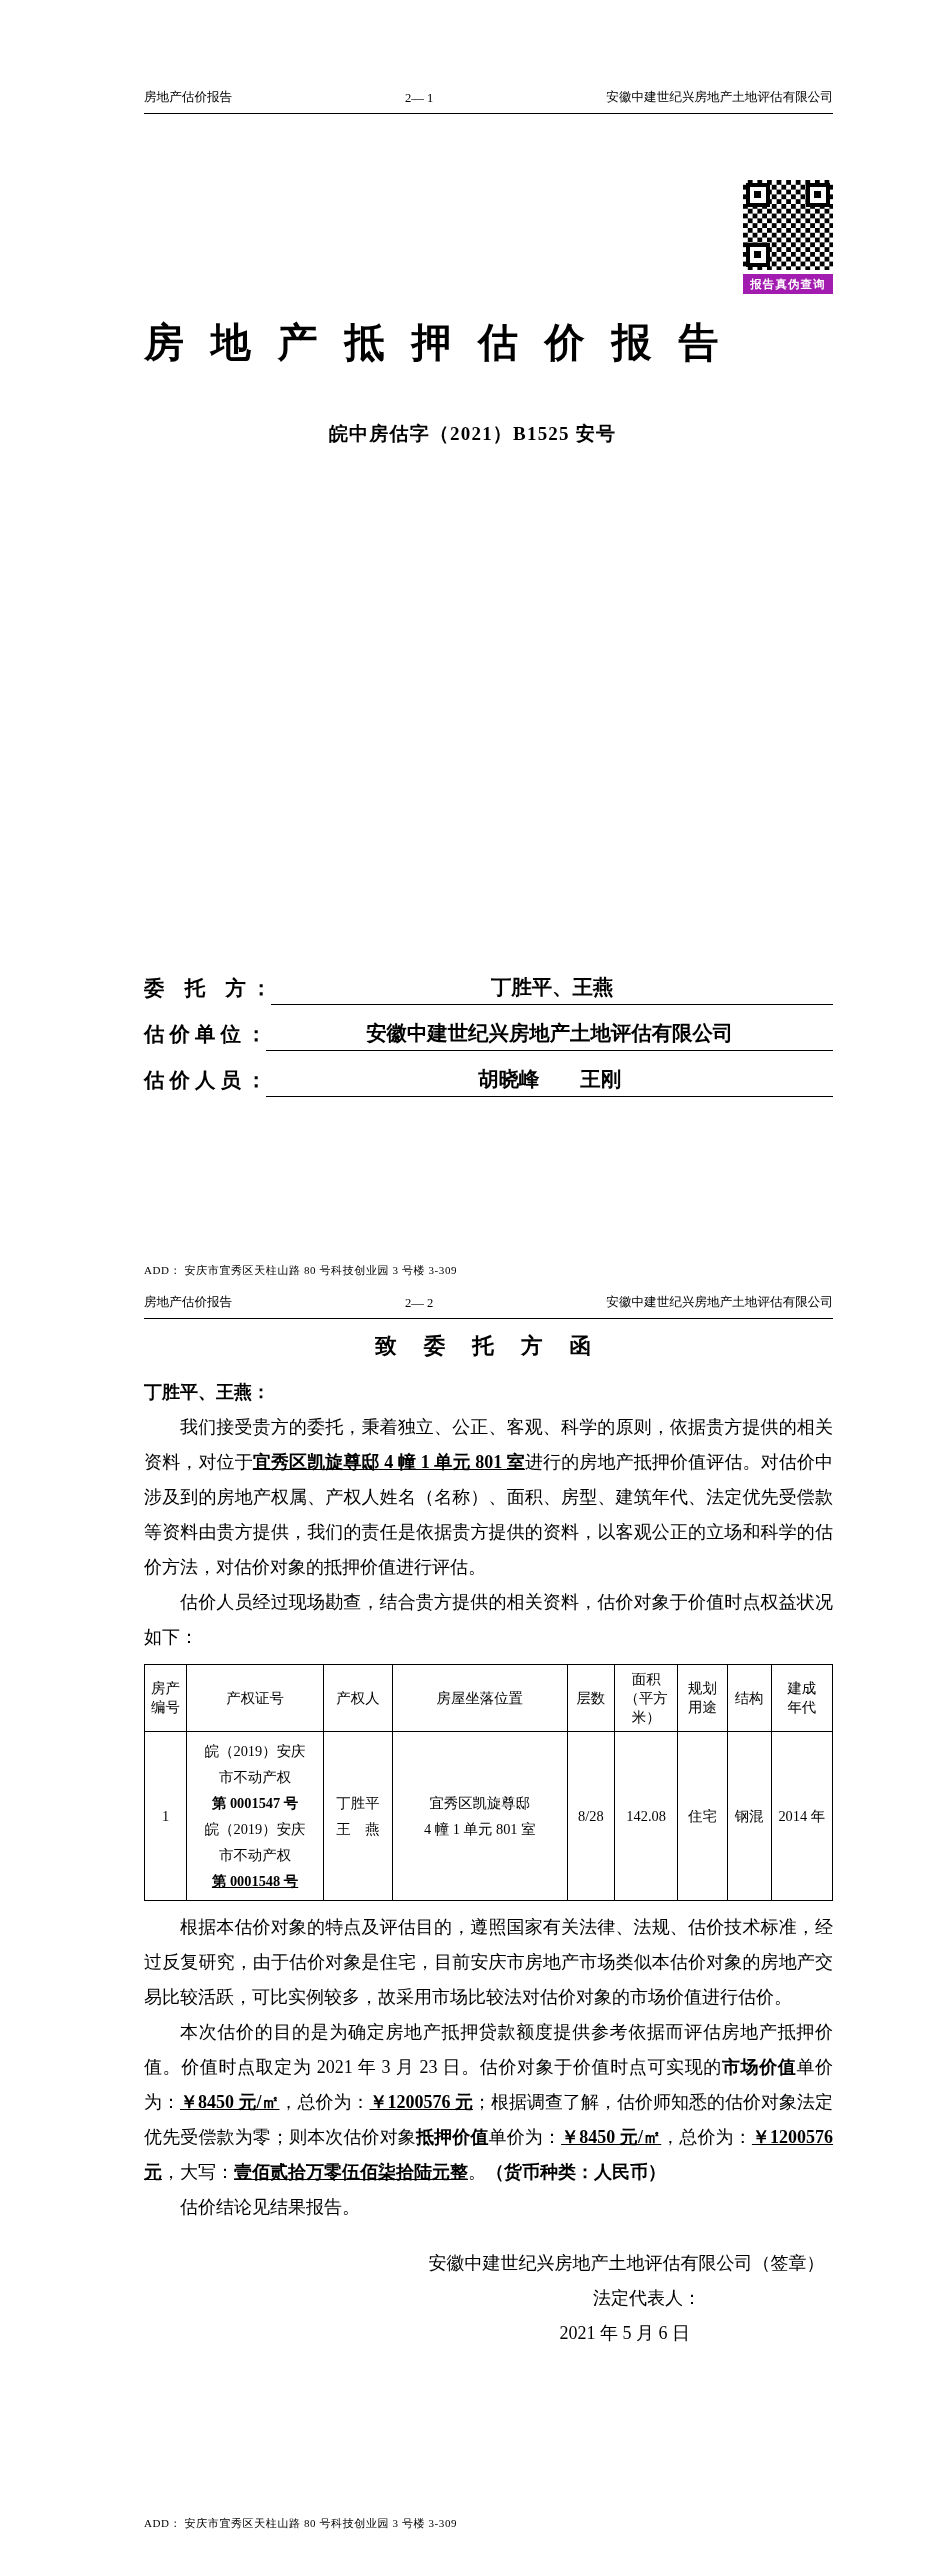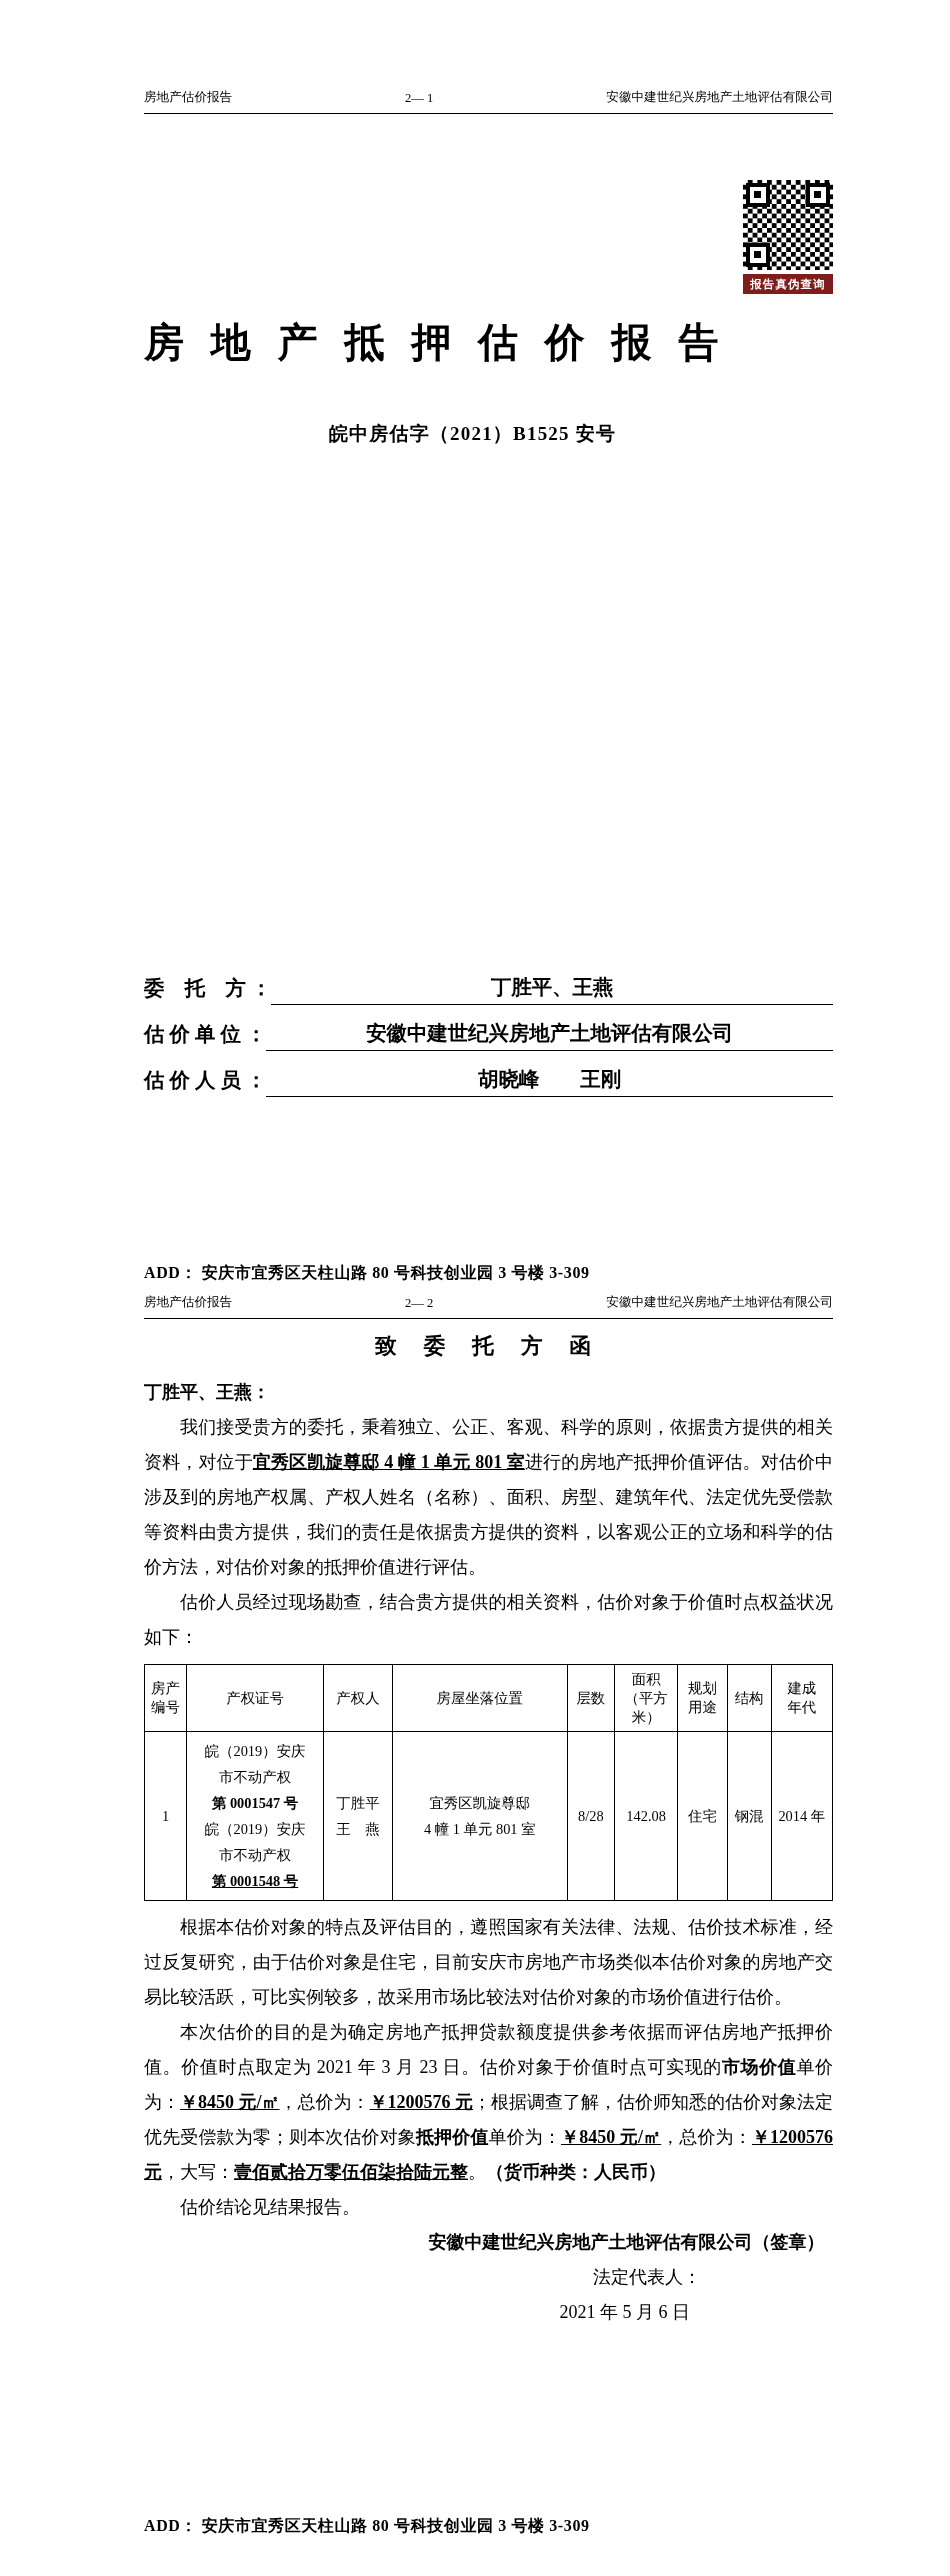--- a/index.html
+++ b/index.html
@@ -10,33 +10,33 @@
     color:#000;
   }
   .abs { position:absolute; }
 
   
   .doc-header {
     left:144px; width:689px;
     display:flex; justify-content:space-between; align-items:flex-end;
     font-size:12.6px; padding-bottom:7.2px; border-bottom:1.2px solid #000;gap:36px;
   }
-  .doc-footer { left:144px; width:689px; font-size:16px; font-weight:bold; letter-spacing:0.6px; }
+  .doc-footer { left:144px; width:689px; font-size:11px; font-weight:normal; letter-spacing:0.6px; }
 
   
   .qr {
     left:743px; top:180px; width:90px; height:90px;
     background:repeating-conic-gradient(#000 0% 25%, #fff 0% 50%) 0 0 / 9.6px 9.6px;
   }
   .finder { position:absolute; width:24px; height:24px; border:4.2px solid #000; background:#fff; }
   .finder::after { content:""; position:absolute; left:4.2px; top:4.2px; width:7.2px; height:7.2px; background:#000; }
   .f-tl { left:3px; top:3px; } .f-tr { right:3px; top:3px; } .f-bl { left:3px; bottom:3px; }
   .qr-caption {
     left:743px; top:274px; width:90px; height:20.4px;
-    background:#7f1d1d; color:#fff; font-size:11.4px; font-weight:bold;
+    background:#a21caf; color:#fff; font-size:11.4px; font-weight:bold;
     display:flex; align-items:center; justify-content:center; letter-spacing:1.2px;
   }
 
   
   .report-title { left:144px; top:318px; width:689px; text-align:left; font-size:40px; font-weight:bold; letter-spacing:8.4px; line-height:49px; }
   .report-number { left:128px; top:421px; width:689px; text-align:center; font-size:19px; font-weight:bold; letter-spacing:1.2px; }
 
   .fields { left:144px; top:959px; width:689px; }
   .field-row { display:flex; align-items:flex-end; height:46px; }
   .field-label { font-size:20.4px; font-weight:bold; white-space:nowrap; padding-bottom:3px; }
@@ -49,21 +49,21 @@
   .body-para { text-indent:2em; }
 
   .appraisal-table {
     width:100%; border-collapse:collapse; table-layout:fixed;
     margin:8.4px 0; font-size:14.4px; text-align:center; line-height:19px; text-indent:0;
   }
   .appraisal-table th { font-weight:normal; border:1.2px solid #000; padding:4.8px 1.2px; vertical-align:middle; }
   .appraisal-table td { border:1.2px solid #000; padding:6px 1.2px; vertical-align:middle; line-height:26px; }
   .pre { white-space:pre-line; }
 
-  .sig-company { text-align:right; text-indent:0; padding-right:8.4px; margin-top:0;font-weight:bold; }
+  .sig-company { text-align:right; text-indent:0; padding-right:8.4px; margin-top:21px; }
   .sig-legal   { text-align:right; text-indent:0; padding-right:132px; }
   .sig-date    { text-align:right; text-indent:0; padding-right:143px; }
 </style>
 </head>
 <body>
 
 <div>
 
   <div class="abs doc-header" style="top:89px;">
     <span>房地产估价报告</span>

